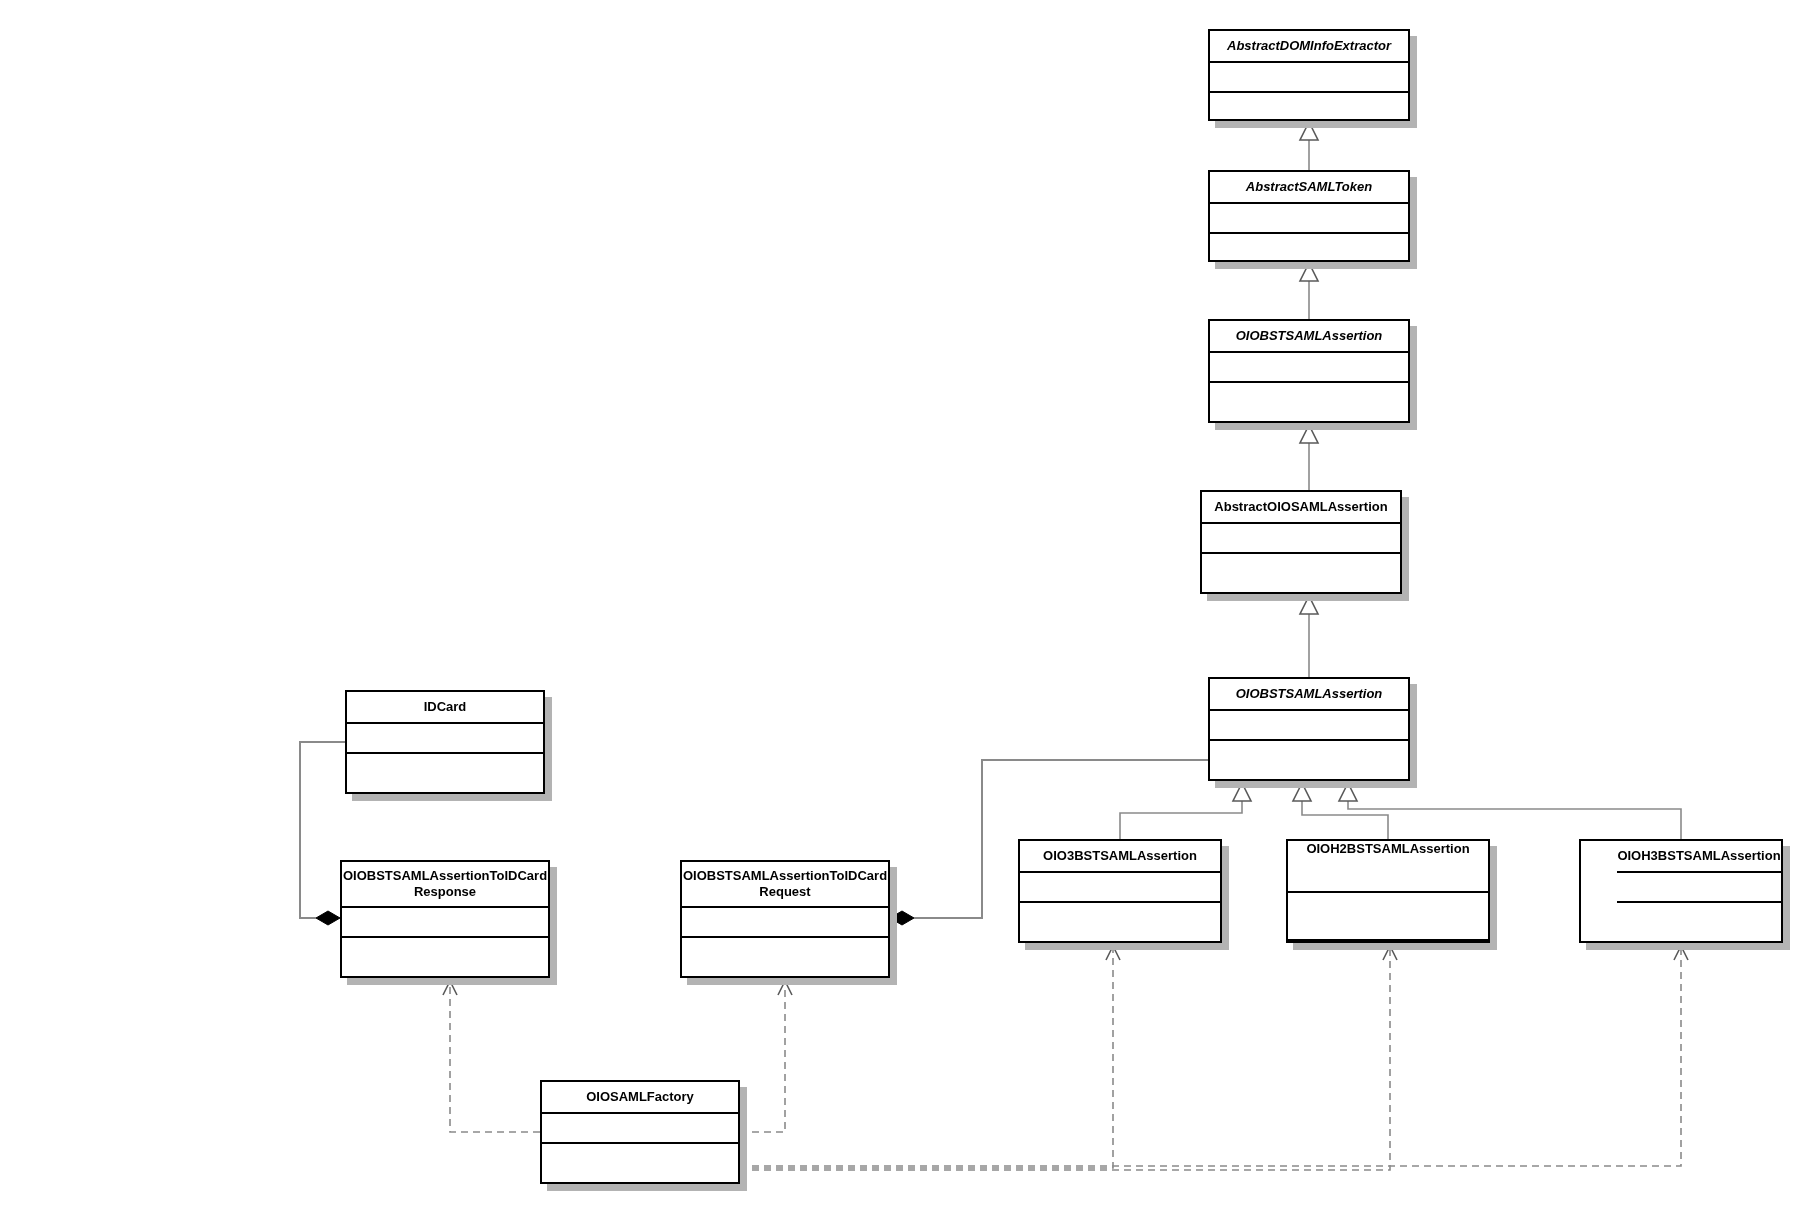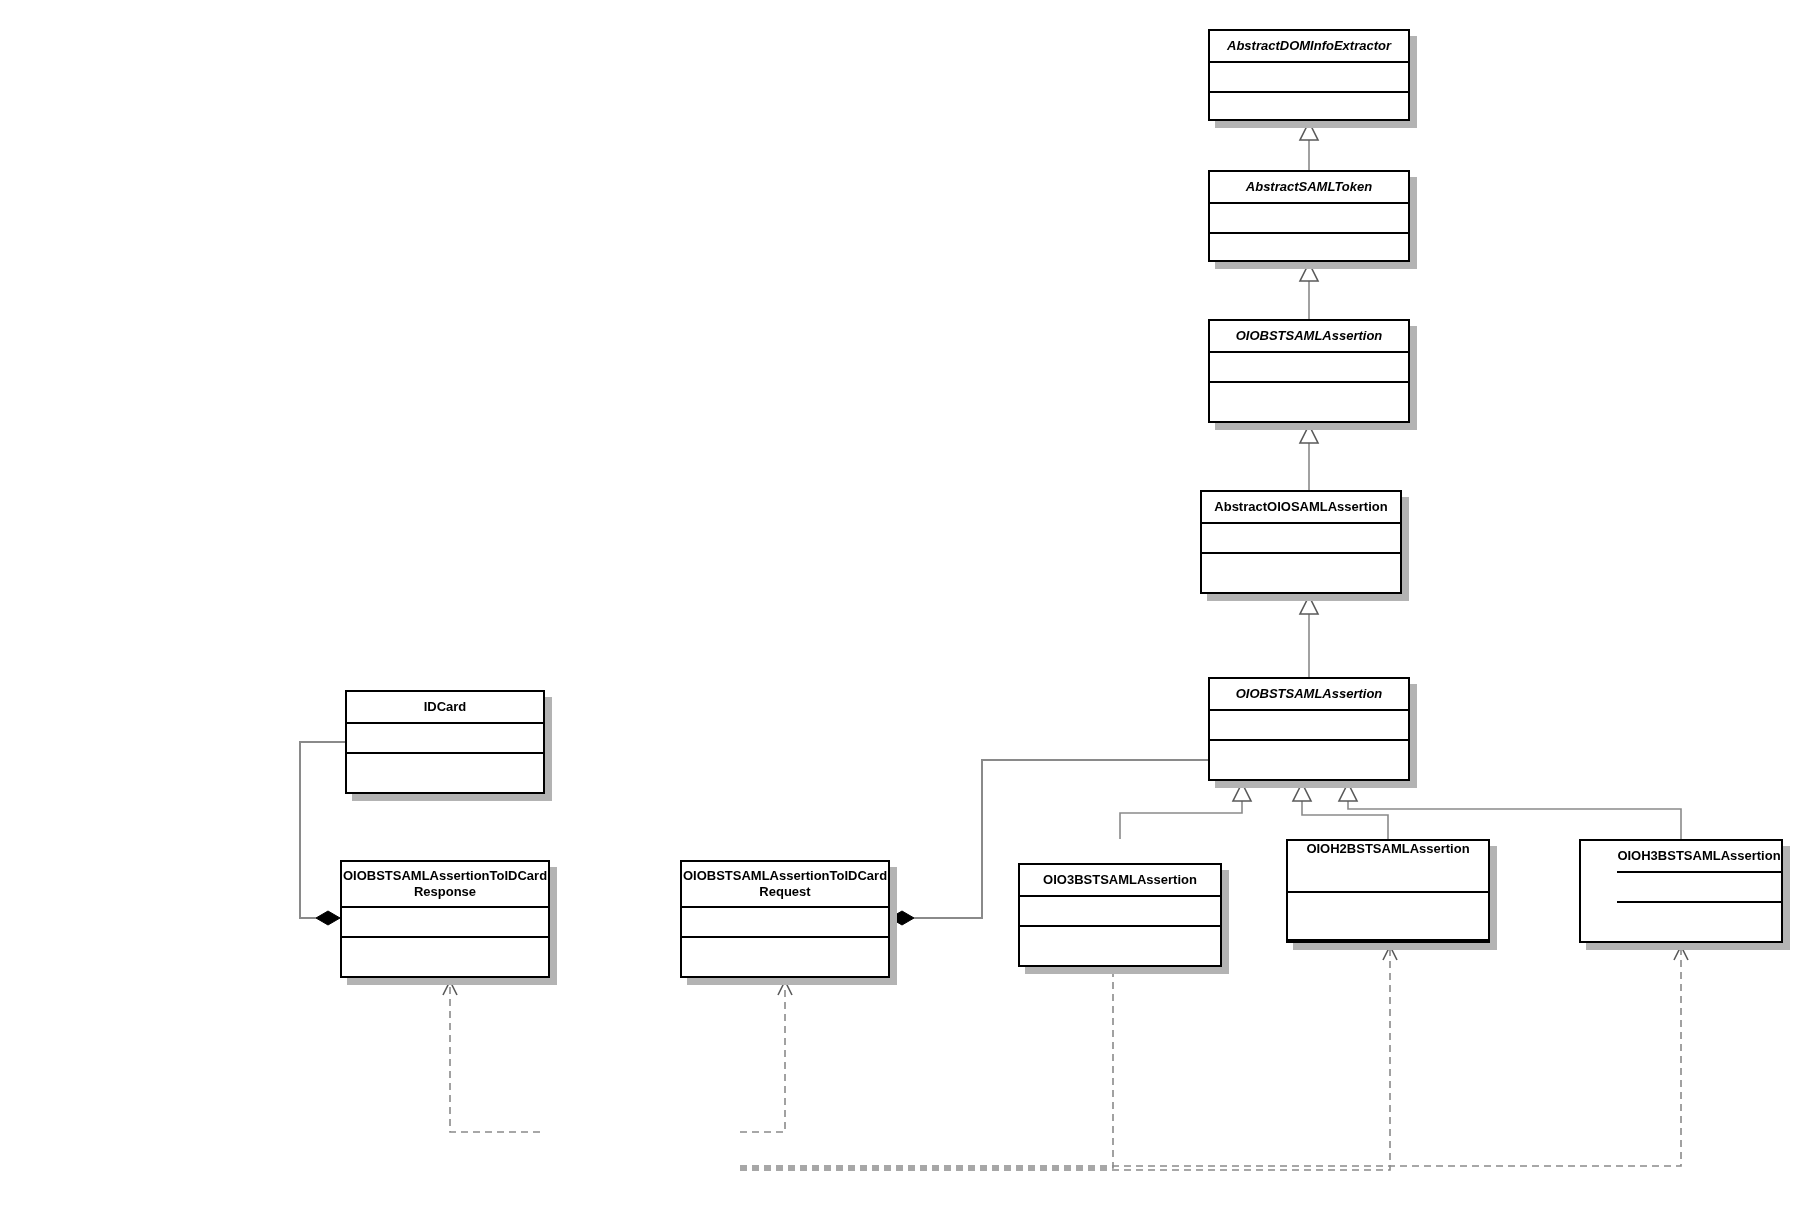--- a/index.html
+++ b/index.html
@@ -152,21 +152,21 @@
     <div class="uml-attrs"></div>
     <div class="uml-methods"></div>
   </div>
 
   <div class="uml-class abstract" style="left:1208px;top:677px;width:202px;height:104px;">
     <div class="uml-title">OIOBSTSAMLAssertion</div>
     <div class="uml-attrs"></div>
     <div class="uml-methods"></div>
   </div>
 
-  <div class="uml-class" style="left:1018px;top:839px;width:204px;height:104px;margin-top:24px;">
+  <div class="uml-class" style="left:1018px;top:839px;width:204px;height:104px;">
     <div class="uml-title">OIO3BSTSAMLAssertion</div>
     <div class="uml-attrs"></div>
     <div class="uml-methods"></div>
   </div>
 
   <div class="uml-class" style="left:1286px;top:839px;width:204px;height:104px;gap:34px;">
     <div class="uml-title">OIOH2BSTSAMLAssertion</div>
     <div class="uml-attrs"></div>
     <div class="uml-methods"></div>
   </div>
@@ -190,14 +190,19 @@
     <div class="uml-methods"></div>
   </div>
 
   <div class="uml-class" style="left:680px;top:860px;width:210px;height:118px;">
     <div class="uml-title two-line">OIOBSTSAMLAssertionToIDCard
 Request</div>
     <div class="uml-attrs"></div>
     <div class="uml-methods"></div>
   </div>
 
+  <div class="uml-class" style="left:540px;top:1080px;width:200px;height:104px;">
+    <div class="uml-title">OIOSAMLFactory</div>
+    <div class="uml-attrs"></div>
+    <div class="uml-methods"></div>
+  </div>
 
 </div>
 
 </body></html>

